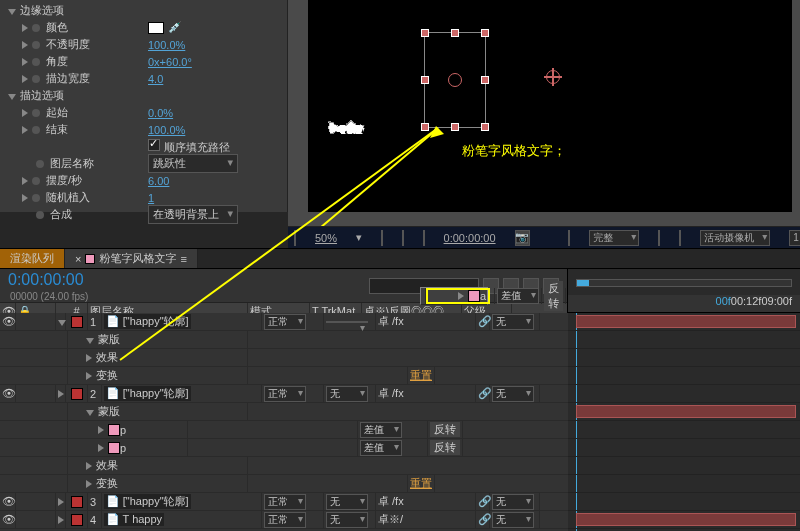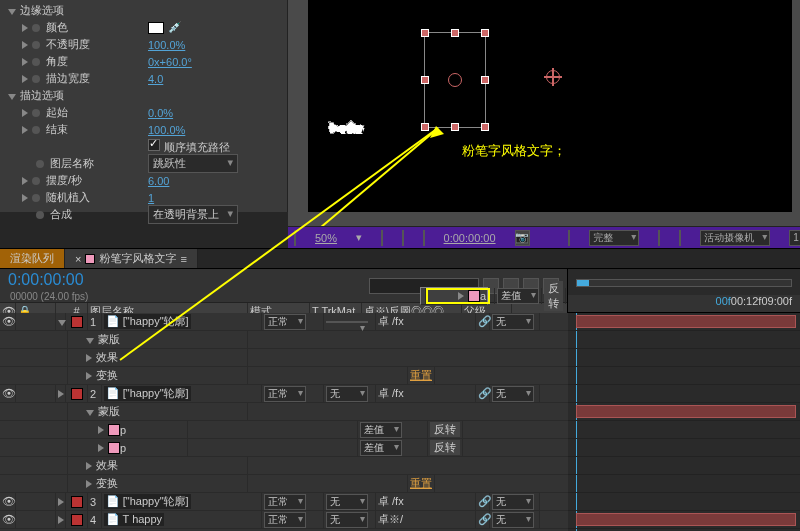--- a/index.html
+++ b/index.html
@@ -17,21 +17,21 @@
 .eyedrop { width: 14px; height: 14px; display: inline-block; margin-left: 4px; vertical-align: middle; }
 .check { width: 12px; height: 12px; background: #222; border: 1px solid #666; display: inline-block; margin-right: 4px; position: relative; }
 .check.on::after { content: "✓"; position: absolute; top: -3px; left: 0; color: #fff; }
 .dropdown { background: #2a2a2a; border: 1px solid #555; padding: 1px 4px; min-width: 90px; display: inline-block; position: relative; }
 .dropdown::after { content: "▾"; position: absolute; right: 4px; color: #888; }
 .preview { position: absolute; left: 288px; top: 0; width: 512px; height: 248px; background: #4a4a4a; }
 .previewInner { position: absolute; left: 20px; top: 0; right: 8px; height: 212px; background: #000; }
 .sel { position: absolute; border: 1px solid #888; left: 420px; top: 38px; width: 68px; height: 86px; }
 .sel .h { position: absolute; width: 8px; height: 8px; background: #c66; border: 1px solid #fff; }
 .ann { position: absolute; left: 412px; top: 140px; color: #ff0; font-size: 13px; }
-.pvbar { position: absolute; bottom: 0; left: 0; right: 0; height: 22px; background: #4c1d95; display: flex; align-items: center; gap: 19px; padding: 0 6px; border-top: 1px solid #222; }
+.pvbar { position: absolute; bottom: 0; left: 0; right: 0; height: 22px; background: #0f172a; display: flex; align-items: center; gap: 19px; padding: 0 6px; border-top: 1px solid #222; }
 .pvbar span { color: #aaa; }
 .icn { width: 16px; height: 16px; background: #444; border: 1px solid #555; }
 .timeline { position: absolute; left: 0; top: 248px; width: 800px; height: 283px; background: #333; border-top: 1px solid #000; }
 .tabs { display: flex; background: #262626; height: 20px; border-bottom: 1px solid #000; }
 .tab { padding: 2px 10px; display: flex; align-items: center; gap: 4px; background: #3a3a3a; border-right: 1px solid #222; }
 .tab.dim { background: #a16207; color: #888; }
 .tlhead { display: flex; height: 44px; }
 .tlleft { width: 568px; background: #333; border-right: 1px solid #000; }
 .tlright { flex: 1; background: #2a2a2a; position: relative; }
 .timecode { color: #2a8cd4; font-size: 16px; padding: 2px 8px; }

